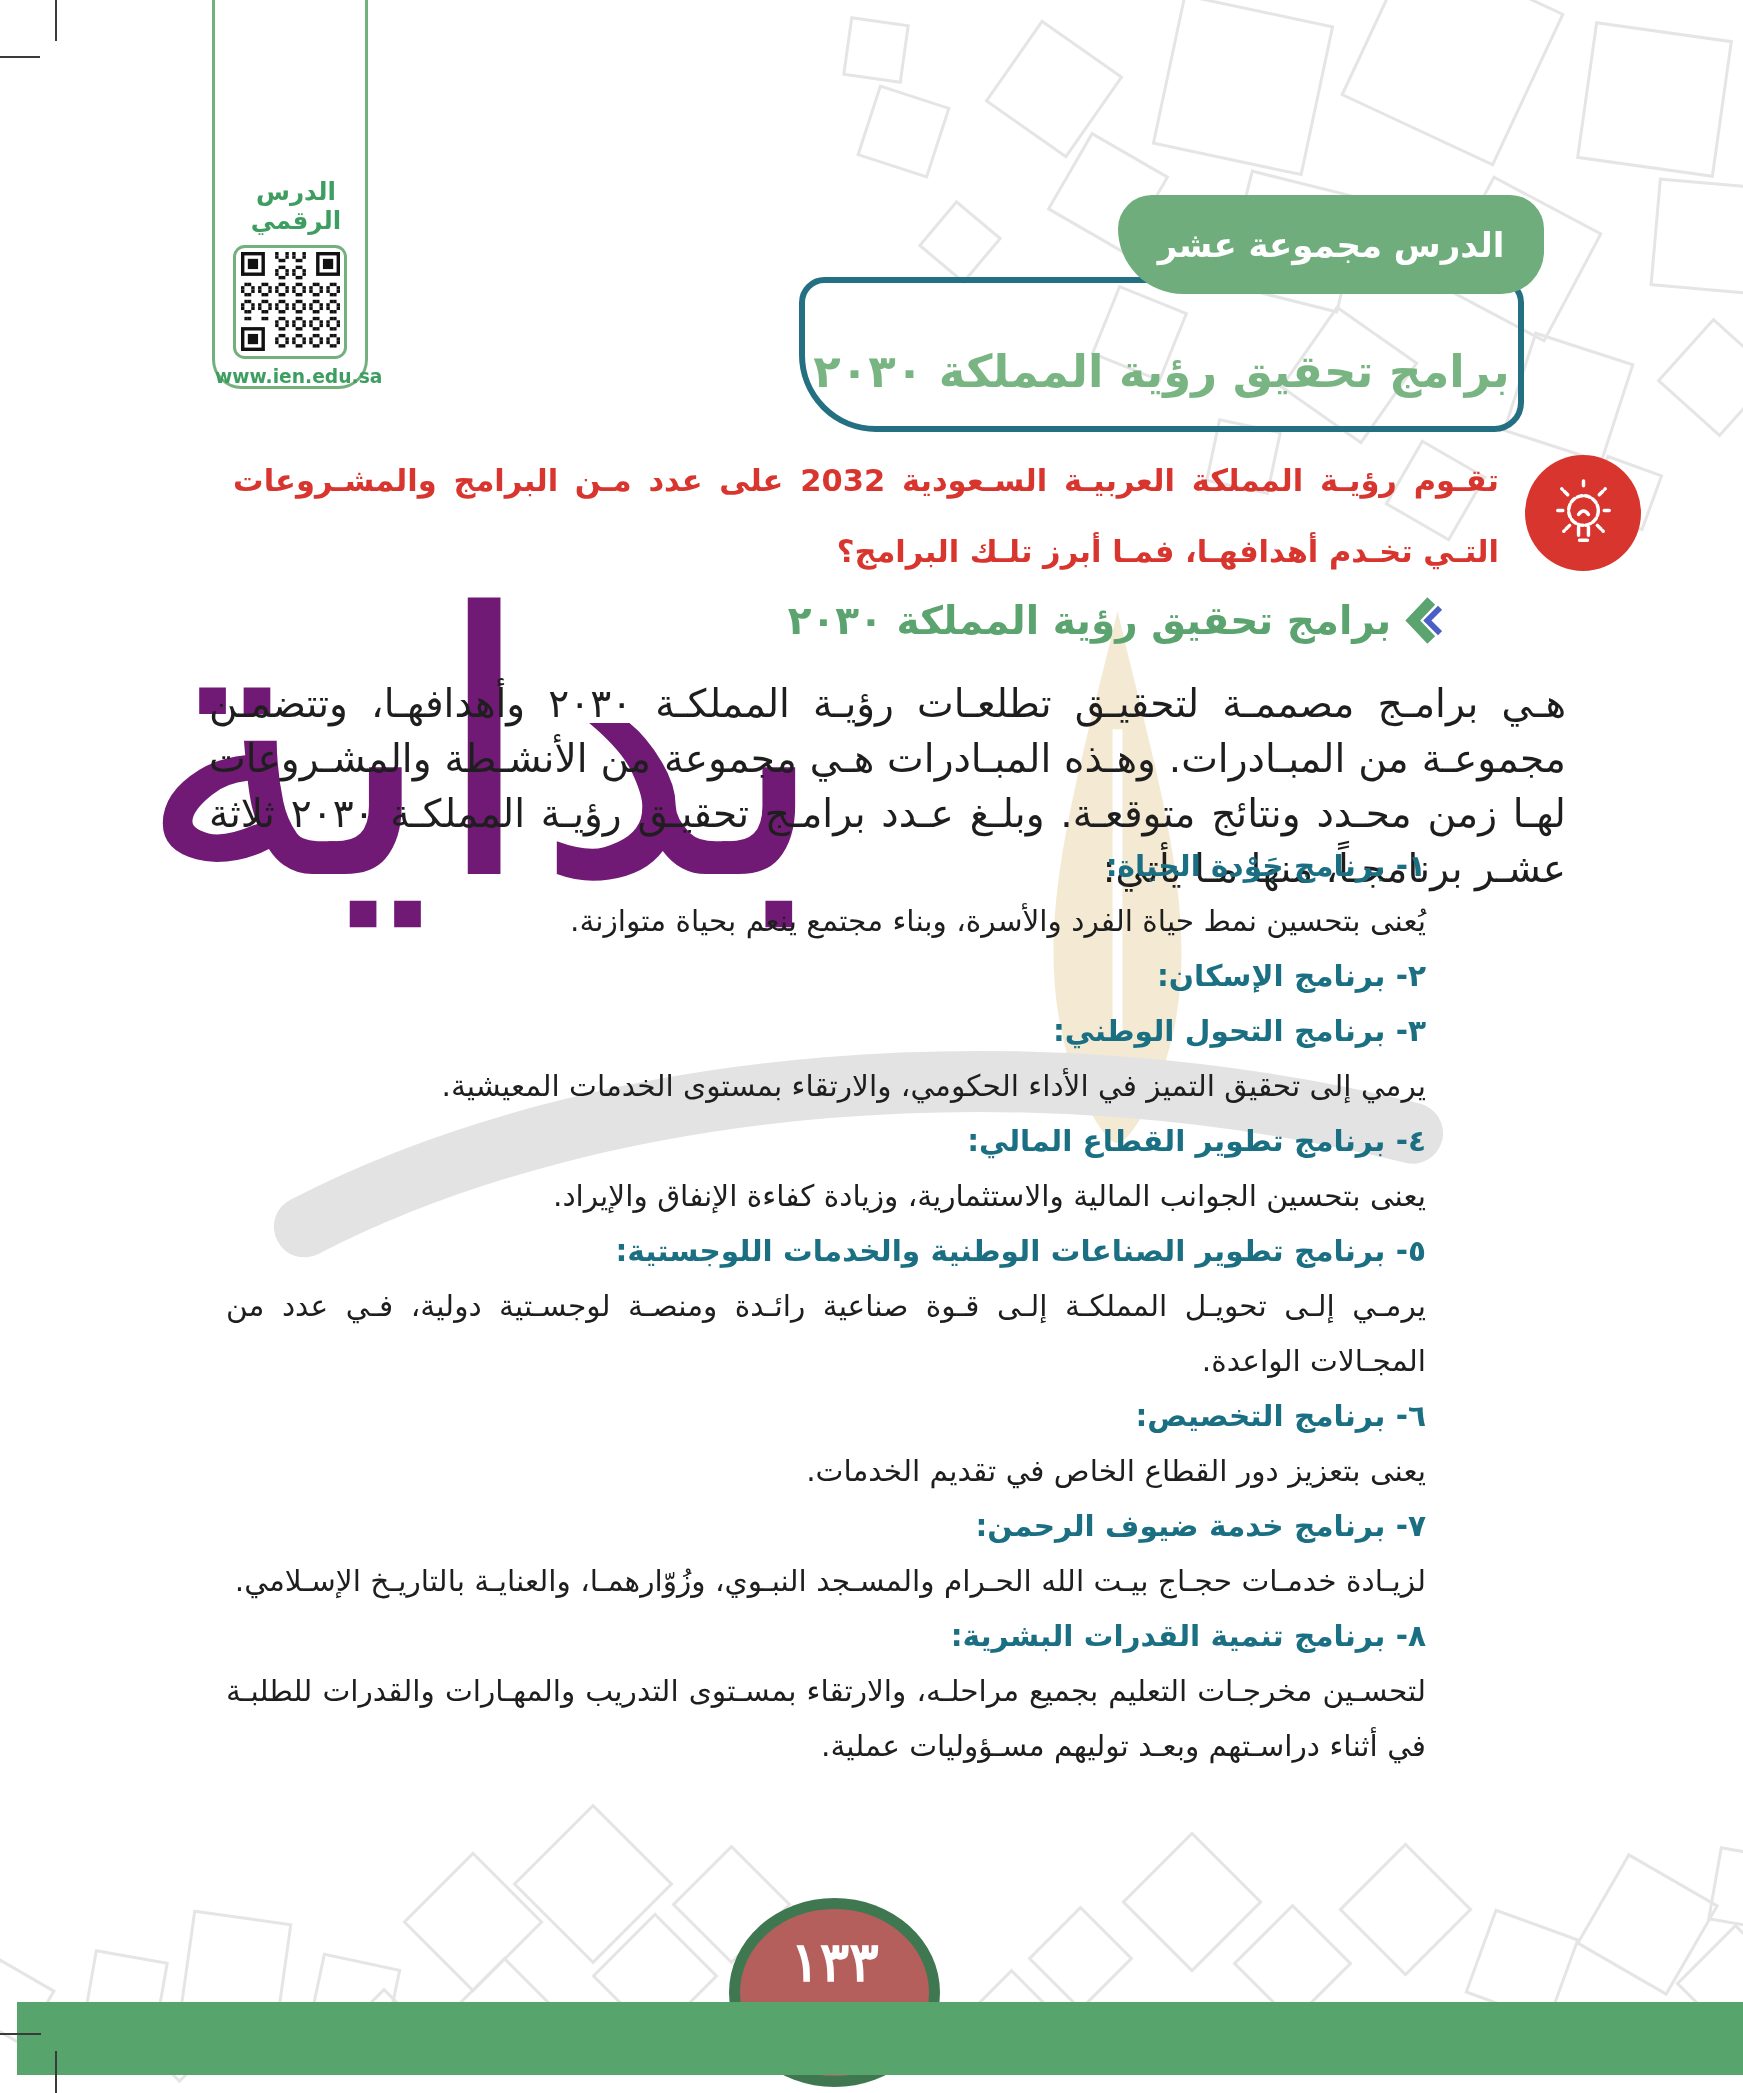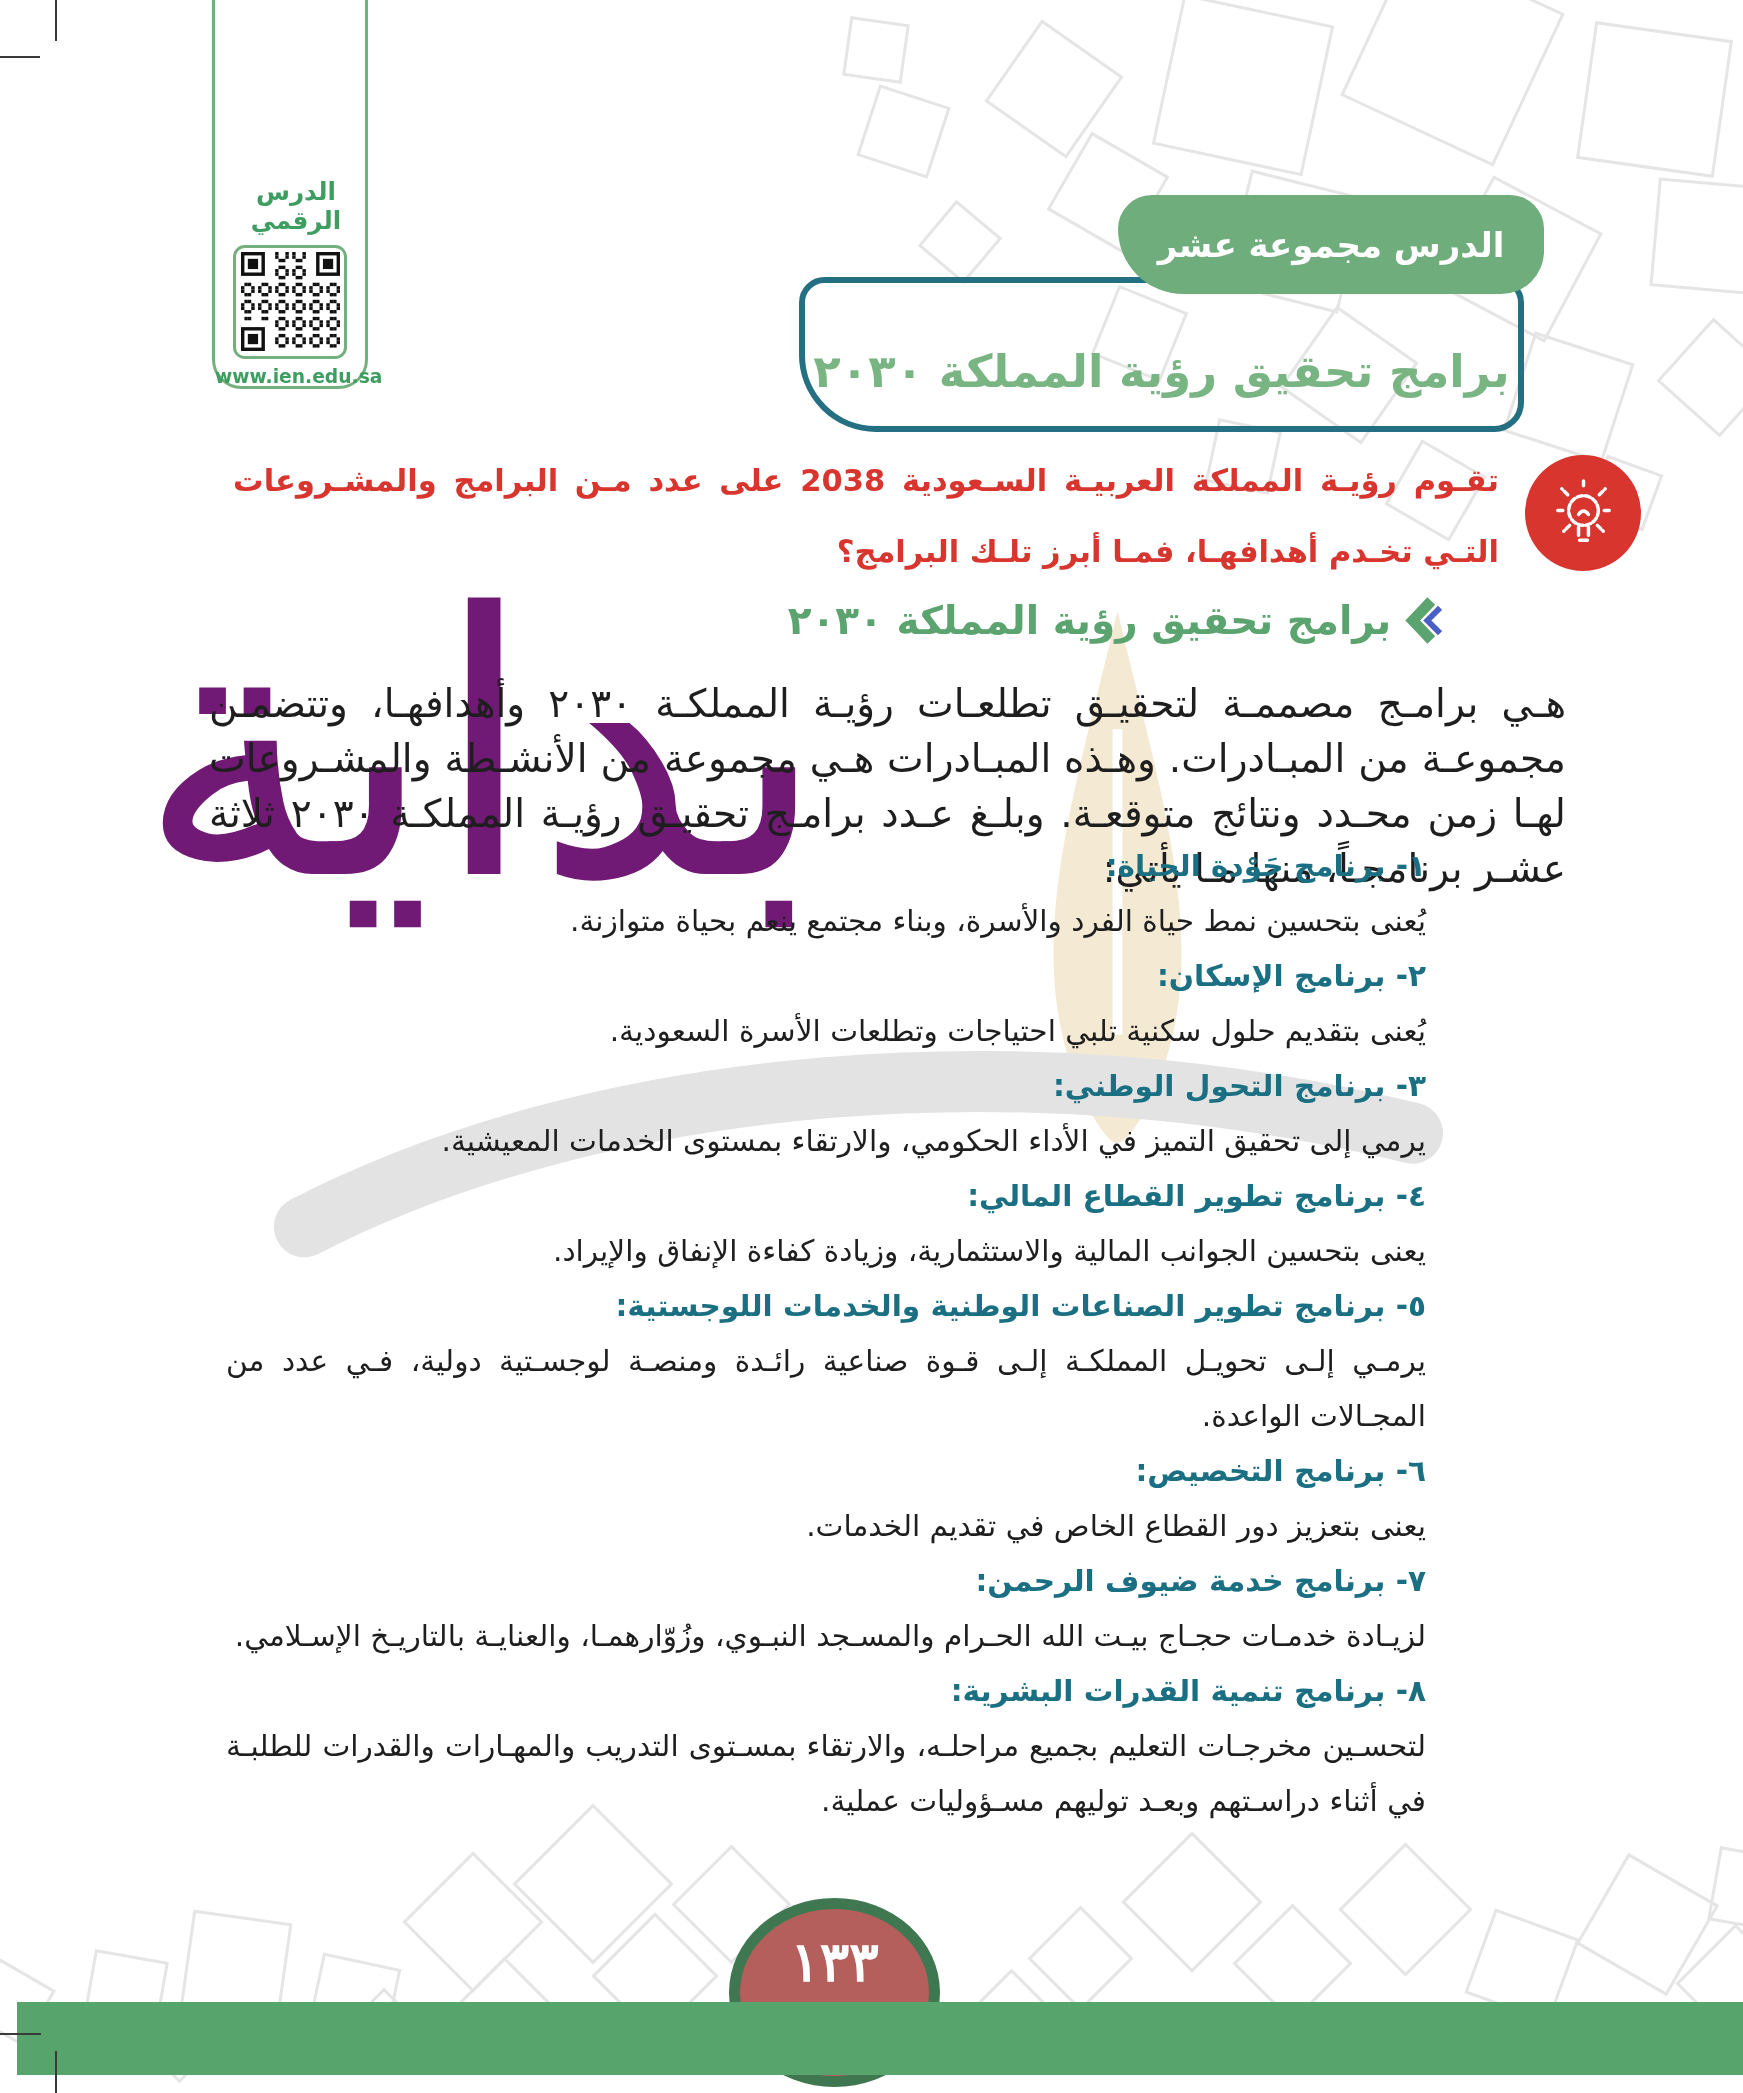--- a/index.html
+++ b/index.html
@@ -392,41 +392,40 @@
           <path d="M56 37 L64 37"></path>
         <path d="M21 52 L15 58"></path>
           <path d="M49 52 L55 58"></path>
       </g>
       <g stroke="#ffffff" fill="none" stroke-width="3.5" stroke-linecap="round">
         <path d="M30 41 Q35 34 40 41"></path>
         <path d="M30 54 L30 62 M40 54 L40 62 M31 67 L39 67"></path>
       </g>
     </svg>
   </div>
-  <div class="q-text">تقـوم رؤيـة المملكة العربيـة السـعودية 2038 على عدد مـن البرامج والمشـروعات التـي تخـدم أهدافهـا، فمـا أبرز تلـك البرامج؟</div>
+  <div class="q-text">تقـوم رؤيـة المملكة العربيـة السـعودية 2032 على عدد مـن البرامج والمشـروعات التـي تخـدم أهدافهـا، فمـا أبرز تلـك البرامج؟</div>
 
   <div class="sec-head">
     <svg width="39" height="51" viewBox="0 0 40 52">
       <polyline points="29,6 10,26 29,46" fill="none" stroke="#5ca46f" stroke-width="11" stroke-linejoin="miter"></polyline>
       <polyline points="38,13 25,26 38,39" fill="none" stroke="#4a5fc5" stroke-width="6"></polyline>
     </svg>
     <span class="sec-title">برامج تحقيق رؤية المملكة ٢٠٣٠</span>
   </div>
 
   <div class="intro">هـي برامـج مصممـة لتحقيـق تطلعـات رؤيـة المملكـة ٢٠٣٠ وأهدافهـا، وتتضمـن مجموعـة من المبـادرات. وهـذه المبـادرات هـي مجموعة من الأنشـطة والمشـروعات لهـا زمن محـدد ونتائج متوقعـة. وبلـغ عـدد برامـج تحقيـق رؤيـة المملكـة ٢٠٣٠ ثلاثة عشـر برنامجـاً، منها مـا يأتي:</div>
 
   <div class="programs" id="programs-container">
     <div class="program">
       <div class="program-title">١- برنامج جَوْدة الحياة:</div>
       <div class="program-desc">يُعنى بتحسين نمط حياة الفرد والأسرة، وبناء مجتمع ينعم بحياة متوازنة.</div>
     </div>
 
     <div class="program">
       <div class="program-title">٢- برنامج الإسكان:</div>
-      <div class="program-desc">يُعنى بتقديم حلول سكنية تلبي احتياجات وتطلعات الأسرة السعودية.</div>
     </div>
 
     <div class="program">
       <div class="program-title">٣- برنامج التحول الوطني:</div>
       <div class="program-desc">يرمي إلى تحقيق التميز في الأداء الحكومي، والارتقاء بمستوى الخدمات المعيشية.</div>
     </div>
 
     <div class="program">
       <div class="program-title">٤- برنامج تطوير القطاع المالي:</div>
       <div class="program-desc">يعنى بتحسين الجوانب المالية والاستثمارية، وزيادة كفاءة الإنفاق والإيراد.</div>

